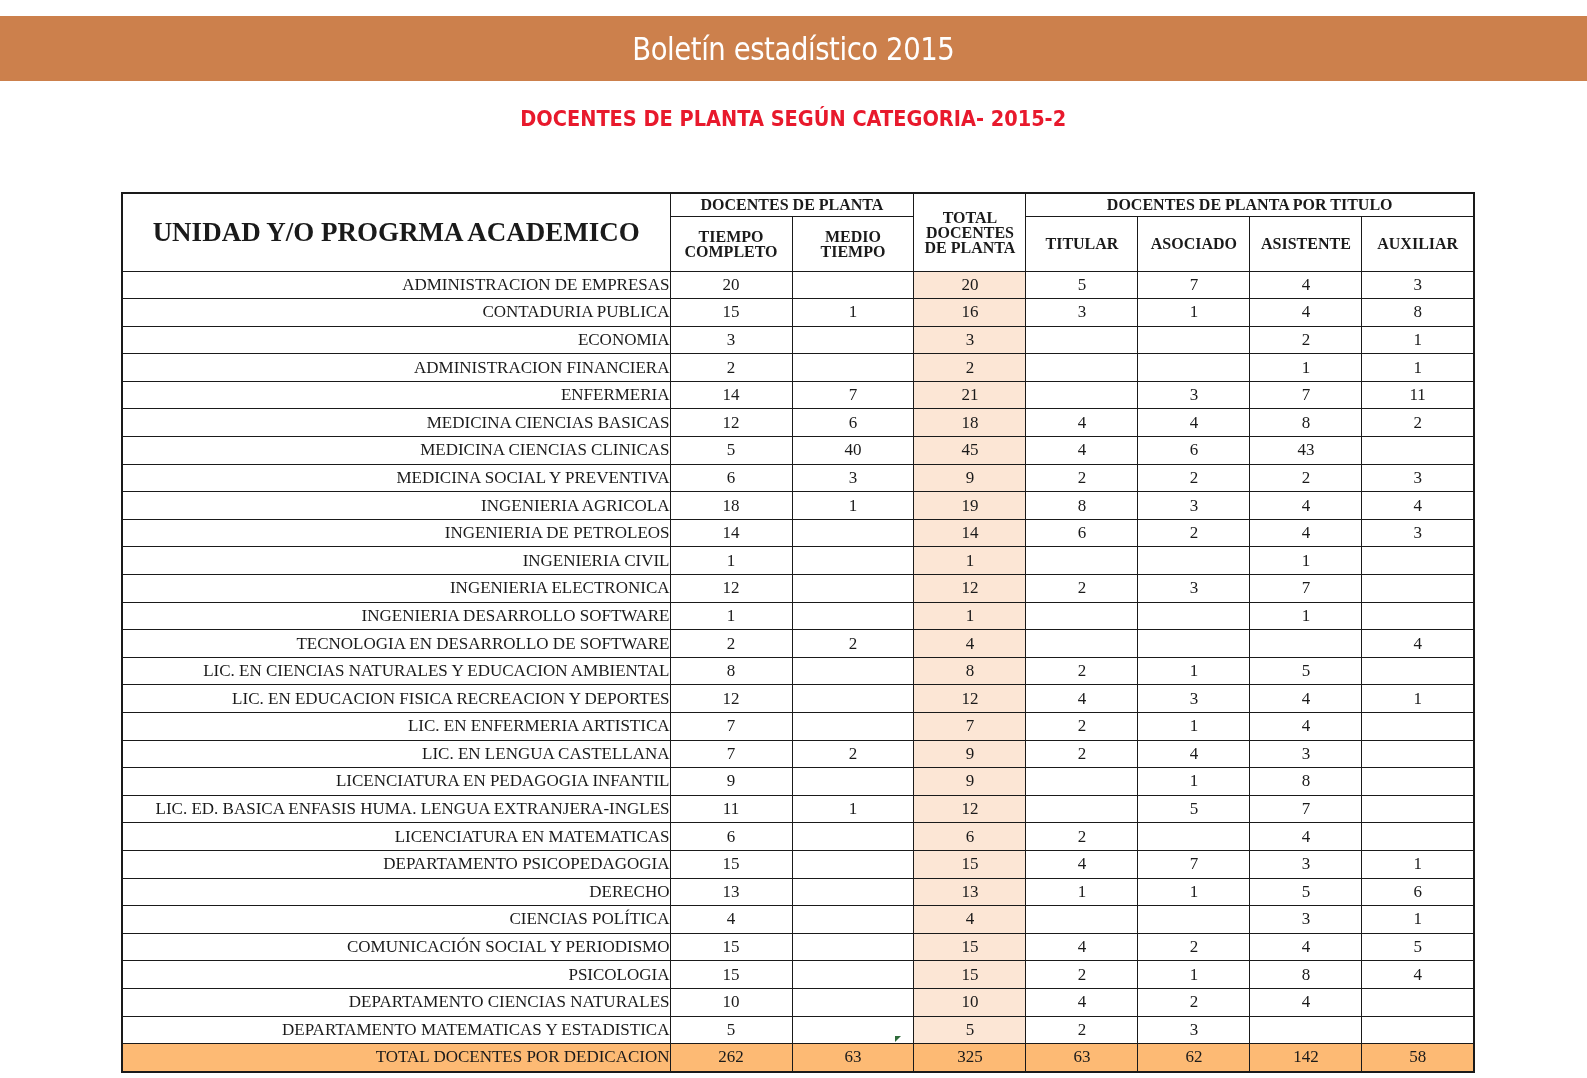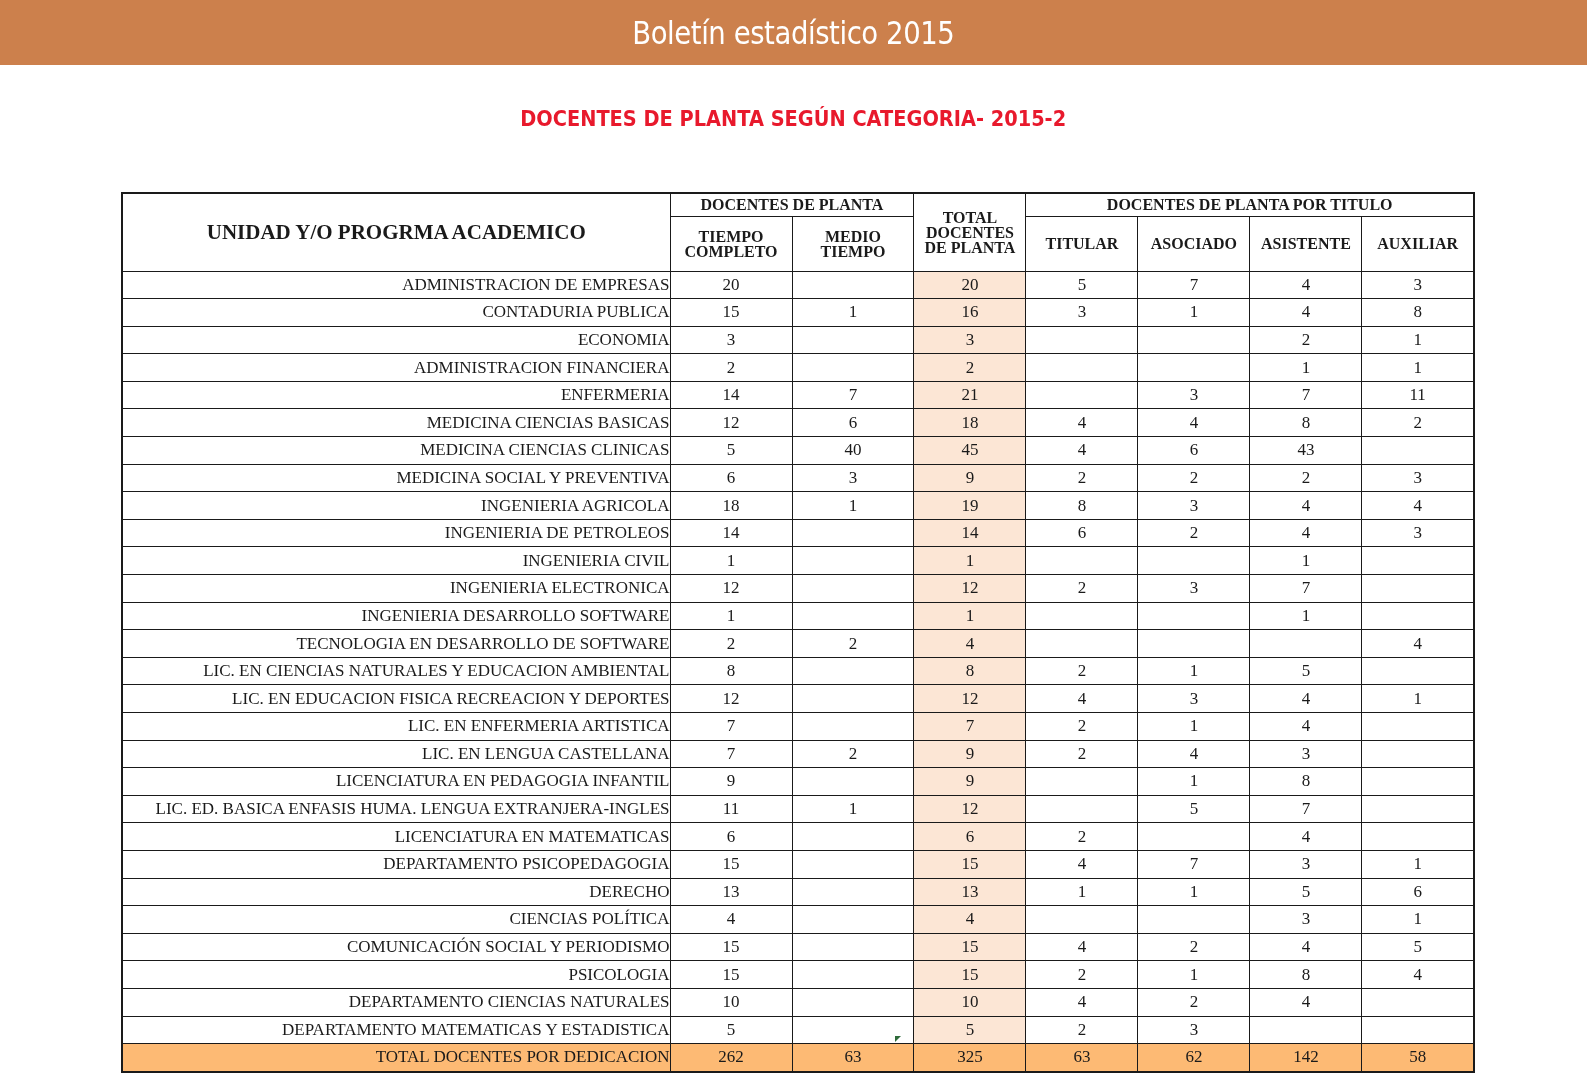--- a/index.html
+++ b/index.html
@@ -1,18 +1,18 @@
 <!DOCTYPE html>
 <html><head>
 <meta charset="utf-8">
 <style>
   html, body { margin: 0; padding: 0; background: #ffffff; }
   body { width: 1587px; height: 1078px; position: relative; overflow: hidden; }
   .banner {
-    position: absolute; left: 0; top: 0; width: 1587px; height: 65px;
+    position: absolute; left: 0; top: 16px; width: 1587px; height: 65px;
     background: #cc804c; color: #ffffff;
     font-family: "DejaVu Sans", sans-serif; font-size: 32px;
     display: flex; align-items: center; justify-content: center;
     transform-origin: center; letter-spacing: -0.5px;
   }
   .banner span { display: inline-block; transform: scaleX(0.86); }
   .subtitle {
     position: absolute; left: 0; width: 1587px; top: 106px;
     text-align: center; color: #e8192c;
     font-family: "DejaVu Sans", sans-serif; font-weight: bold; font-size: 22px;
@@ -21,21 +21,21 @@
   table.data {
     position: absolute; left: 121px; top: 192px;
     border-collapse: collapse; table-layout: fixed;
     font-family: "Liberation Serif", serif; color: #1a1a1a;
     border: 2px solid #1a1a1a;
   }
   table.data td, table.data th {
     border: 1.5px solid #1a1a1a; padding: 0; overflow: visible; white-space: nowrap;
   }
   th { font-weight: bold; font-size: 16px; text-align: center; line-height: 15px; }
-  th.big { font-size: 21px; }
+  th.big { font-size: 27px; }
   td { height: 26.6px; font-size: 17px; text-align: center; }
   td.name { text-align: right; padding-left: 3px; }
   td.tot { background: #fce6d5; }
   tr.total td { background: #fdba74; font-weight: normal; }
   tr.total td.name { font-size: 17px; }
   .marker {
     position: absolute; left: 895px; top: 1036px; width: 0; height: 0;
     border-top: 6px solid #2e6b3a; border-right: 6px solid transparent;
   }
 </style>

